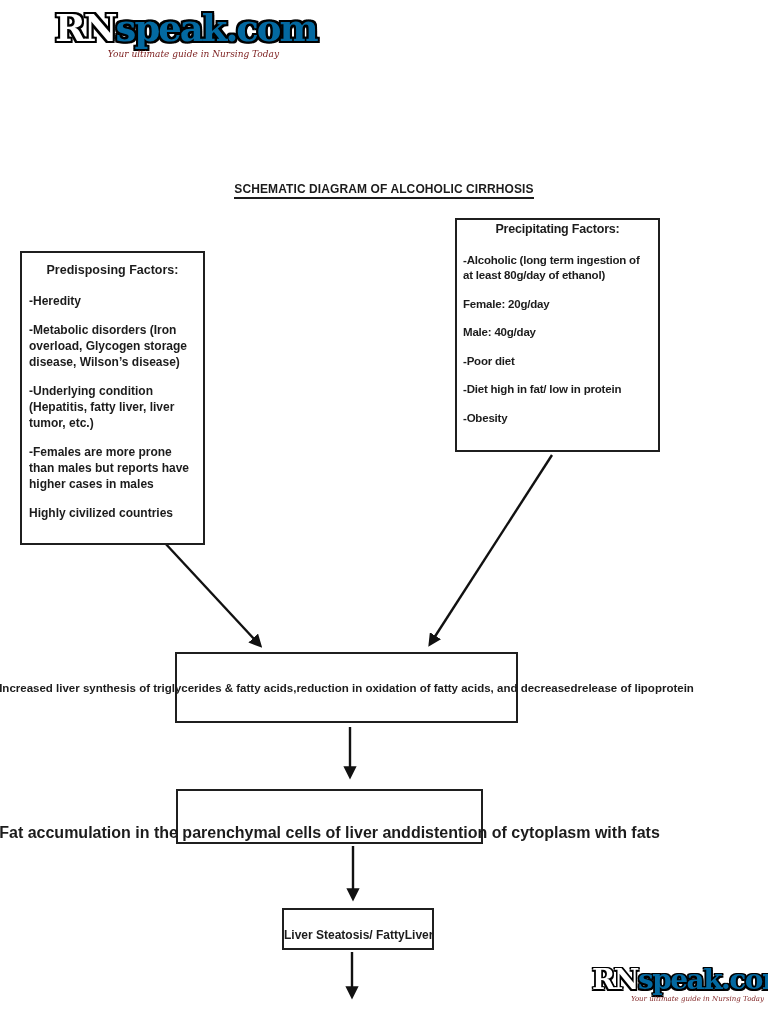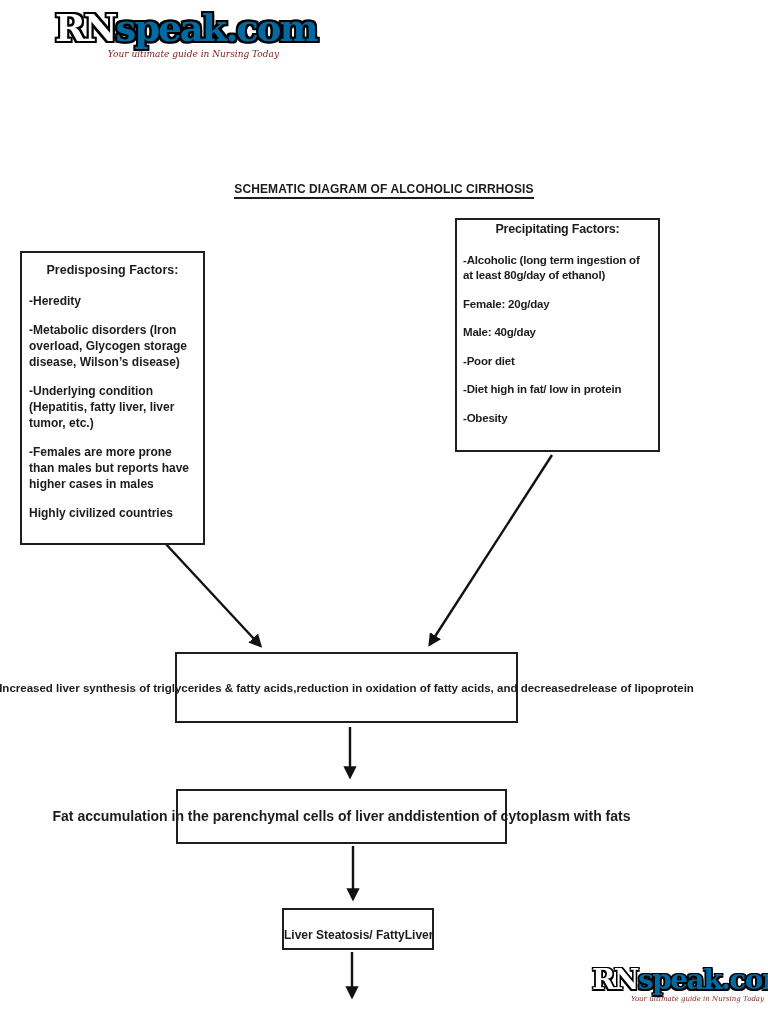--- a/index.html
+++ b/index.html
@@ -52,21 +52,21 @@
   .box-item:last-child { margin-bottom:0; }
 
   
   .flow-box {
     position:absolute; box-sizing:border-box; border:2px solid #1f1f1f; background:#fff;
     display:flex; flex-direction:row; align-items:center; justify-content:center;
     font-weight:bold; text-align:center;
   }
   .flow-box .line { white-space:nowrap; }
   .flow-1 { left:175px; top:652px; width:343px; height:71px; font-size:11.5px; line-height:18px; }
-  .flow-2 { left:176px; top:789px; width:331px; height:55px; font-size:14px;   line-height:19px; }
+  .flow-2 { left:176px; top:789px; width:307px; height:55px; font-size:16px;   line-height:19px;align-items:flex-end; }
   .flow-3 { left:282px; top:908px; width:152px; height:42px; font-size:12px;   line-height:19px;
             justify-content:flex-start; padding-top:12px; overflow:hidden; }
 
   
   .arrows { position:absolute; left:0; top:0; width:768px; height:1024px; pointer-events:none; }
 </style>
 </head>
 <body>
 
 <div class="page">

